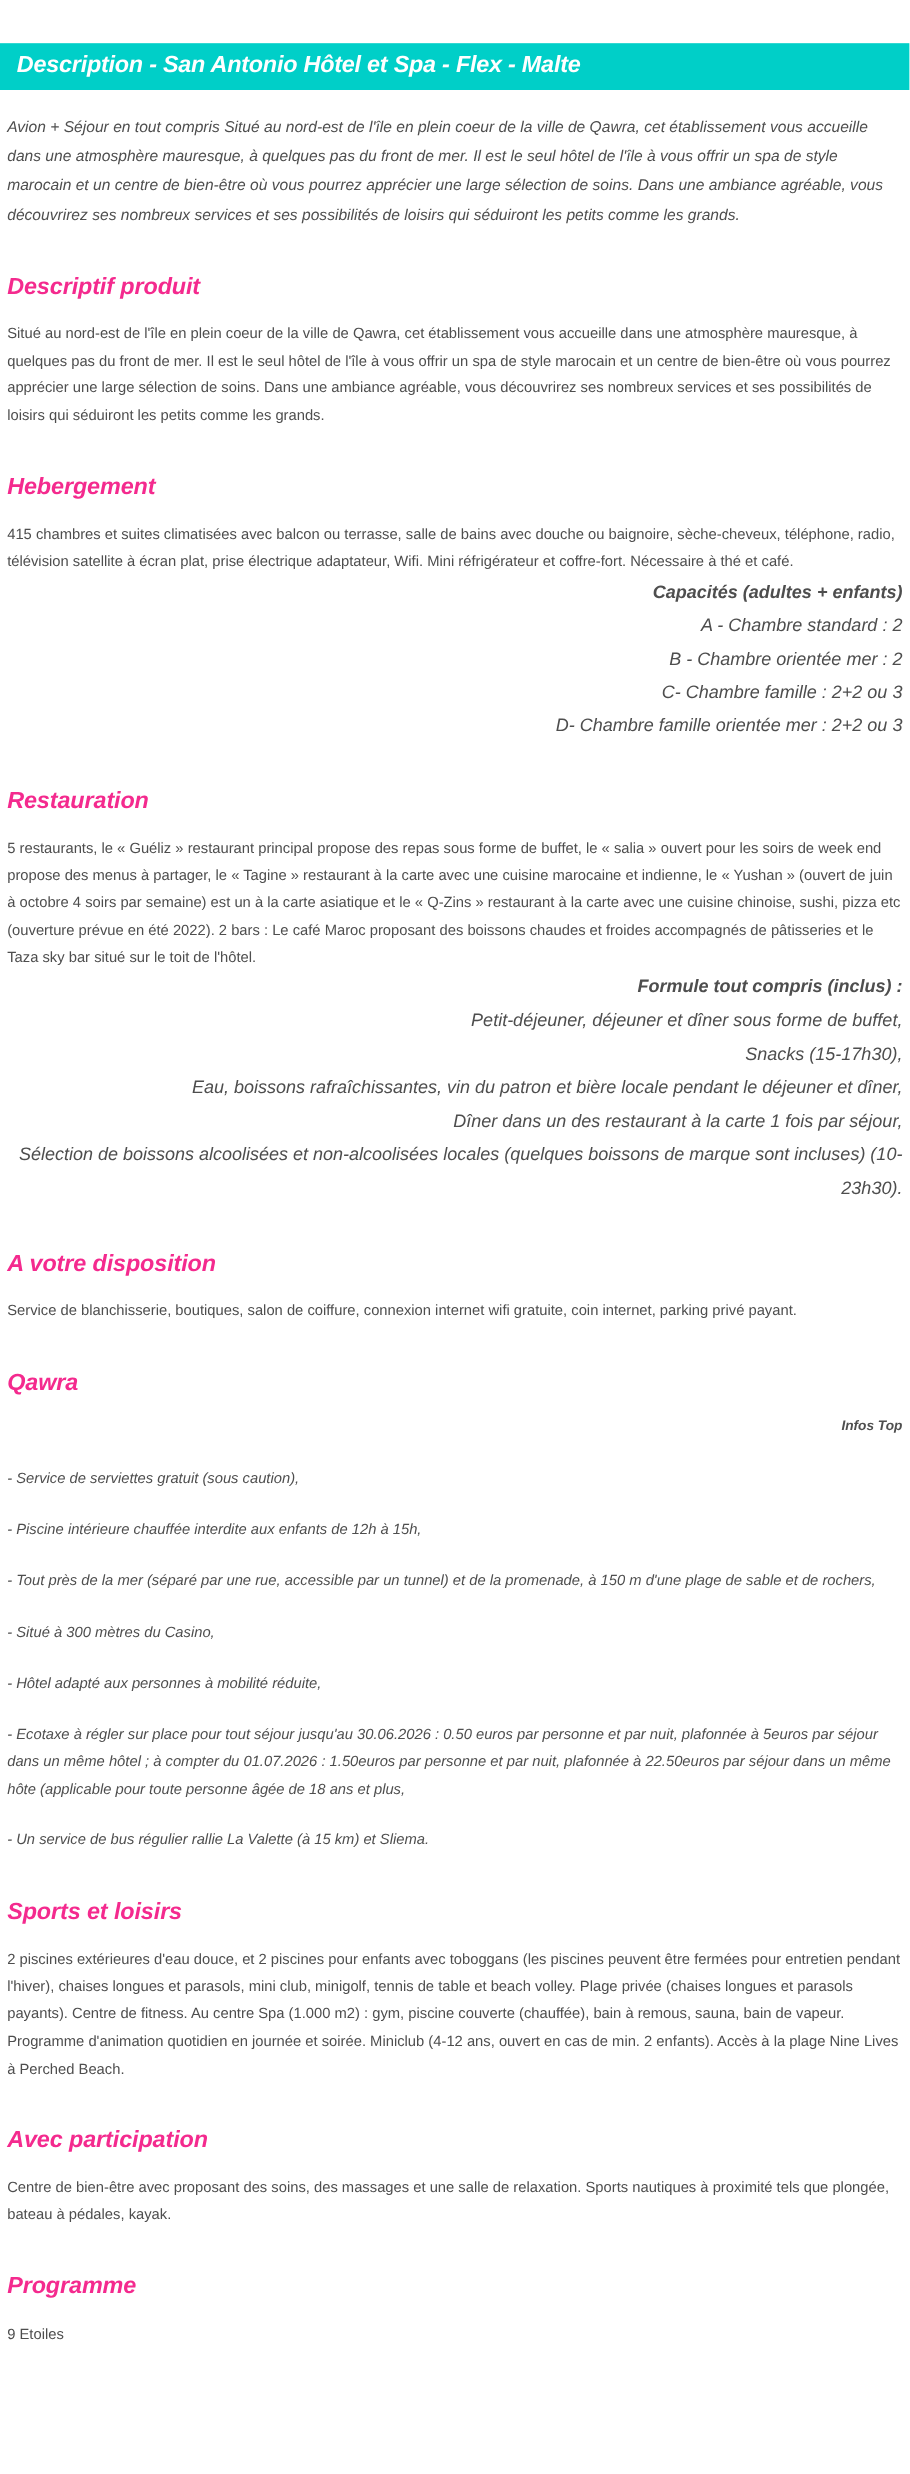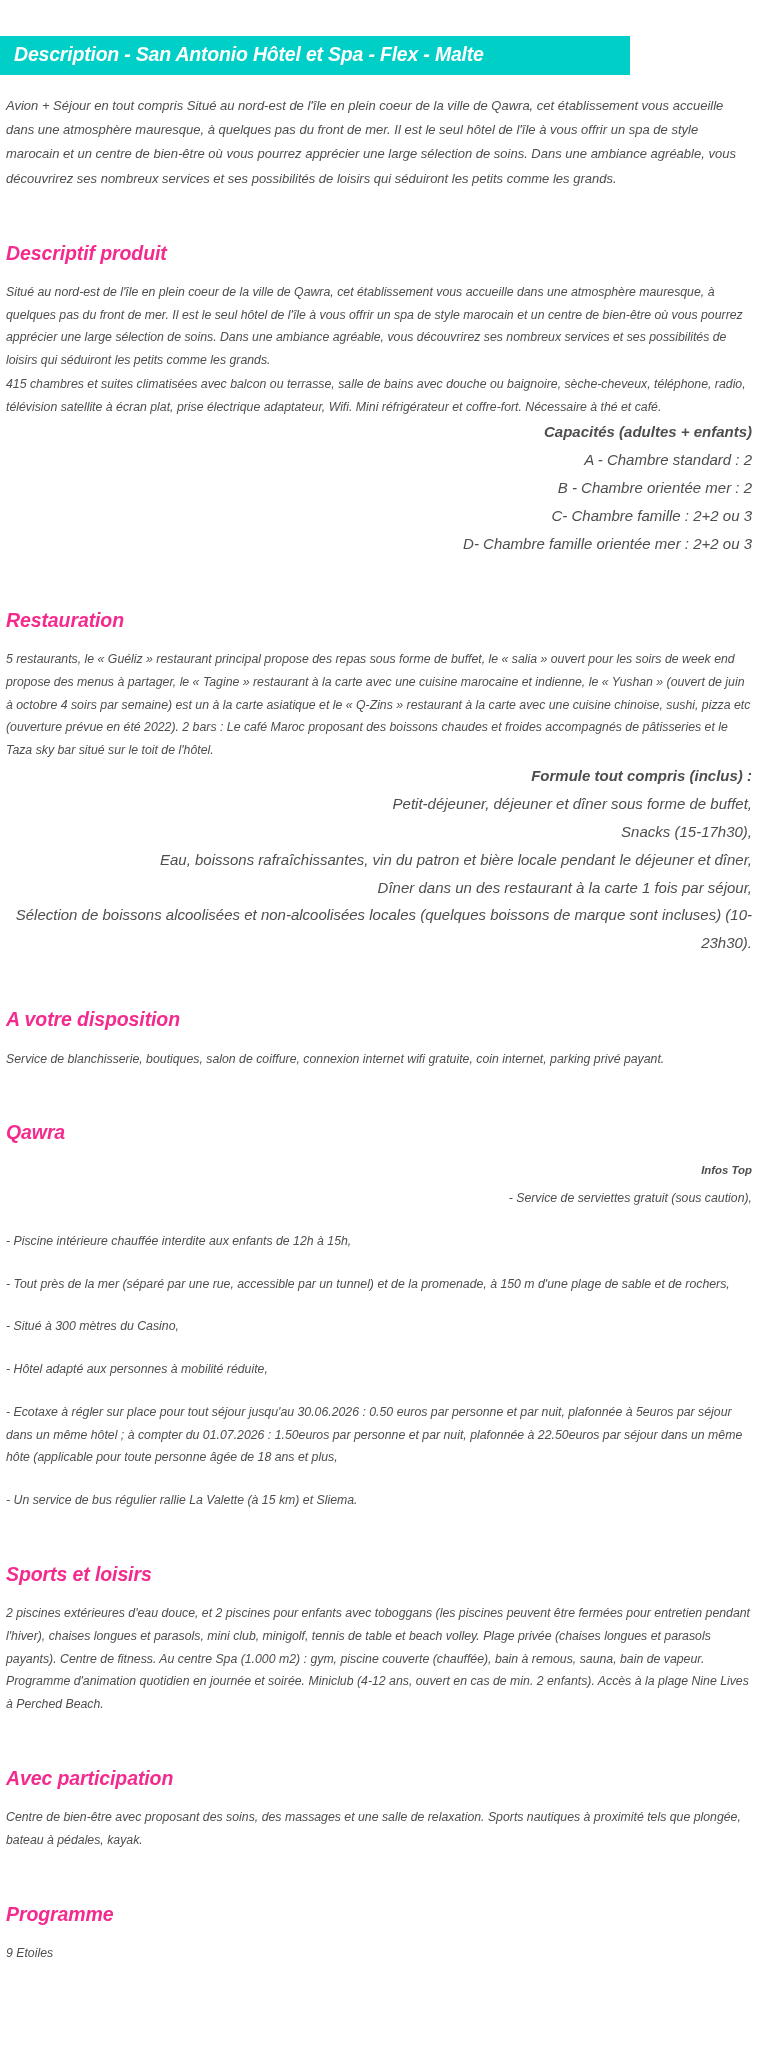--- a/index.html
+++ b/index.html
@@ -19,21 +19,21 @@
     width: 758px;
     box-sizing: border-box;
     padding: 0;
     background: #ffffff;
   }
 
   
   .titlebar {
     margin-top: 36px;
     background: #00cfc8;
-    width: 630px;
+    width: 758px;
     box-sizing: border-box;
     padding: 7px 0 9px 14px;
   }
   .titlebar h1 {
     margin: 0;
     font-size: 19.5px;
     font-weight: bold;
     font-style: italic;
     color: #ffffff;
     letter-spacing: -0.2px;
@@ -54,33 +54,32 @@
     line-height: 1.85;
     color: #4e4e4e;
     text-align: left;
   }
 
   section.block {
     margin: 0;
   }
 
   h2.section-title {
-    margin: 51px 0 17px 0;
+    margin: 37px 0 17px 0;
     font-size: 19.5px;
     font-weight: bold;
     font-style: italic;
     color: #f42a8e;
     line-height: 1.15;
     letter-spacing: -0.1px;
   }
 
   p.para {
-    margin: 1px 0 0 0;
+    margin: 12px 0 0 0;
     font-size: 12.3px;
-    font-style: italic;
     line-height: 1.85;
     color: #4e4e4e;
   }
 
   .lines p {
     margin: 0;
     font-size: 15px;
     font-style: italic;
     line-height: 1.86;
     color: #4e4e4e;
@@ -103,22 +102,21 @@
 
   
   .info-lines p {
     margin: 0 0 20px 0;
     font-size: 12.3px;
     font-style: italic;
     line-height: 1.85;
     color: #4e4e4e;
   }
   .info-lines p:first-child {
-    margin-top: 7px;
-    text-align: right;
+    margin-top: 21px;
   }
   .info-lines p:last-child {
     margin-bottom: 0;
   }
 
   .tail-space {
     height: 22px;
   }
 </style>
 </head>
@@ -133,20 +131,21 @@
   <div class="content">
 
     <p class="intro">Avion + Séjour en tout compris Situé au nord-est de l'île en plein coeur de la ville de Qawra, cet établissement vous accueille dans une atmosphère mauresque, à quelques pas du front de mer. Il est le seul hôtel de l'île à vous offrir un spa de style marocain et un centre de bien-être où vous pourrez apprécier une large sélection de soins. Dans une ambiance agréable, vous découvrirez ses nombreux services et ses possibilités de loisirs qui séduiront les petits comme les grands.</p>
 
     <section class="block">
       <h2 class="section-title">Descriptif produit</h2>
       <p class="para">Situé au nord-est de l'île en plein coeur de la ville de Qawra, cet établissement vous accueille dans une atmosphère mauresque, à quelques pas du front de mer. Il est le seul hôtel de l'île à vous offrir un spa de style marocain et un centre de bien-être où vous pourrez apprécier une large sélection de soins. Dans une ambiance agréable, vous découvrirez ses nombreux services et ses possibilités de loisirs qui séduiront les petits comme les grands.</p>
     </section>
 
     <section class="block">
+      <h2 class="section-title">Hebergement</h2>
       <p class="para">415 chambres et suites climatisées avec balcon ou terrasse, salle de bains avec douche ou baignoire, sèche-cheveux, téléphone, radio, télévision satellite à écran plat, prise électrique adaptateur, Wifi. Mini réfrigérateur et coffre-fort. Nécessaire à thé et café.</p>
       <div class="lines">
         <p class="bold">Capacités (adultes + enfants)</p>
         <p>A - Chambre standard : 2</p>
         <p>B - Chambre orientée mer : 2</p>
         <p>C- Chambre famille : 2+2 ou 3</p>
         <p>D- Chambre famille orientée mer : 2+2 ou 3</p>
       </div>
     </section>
 

